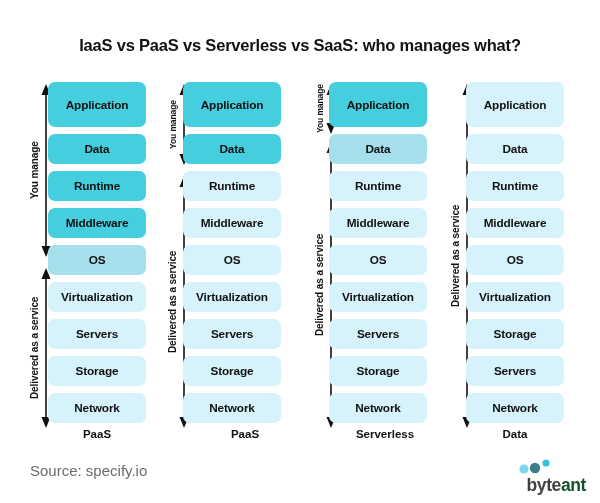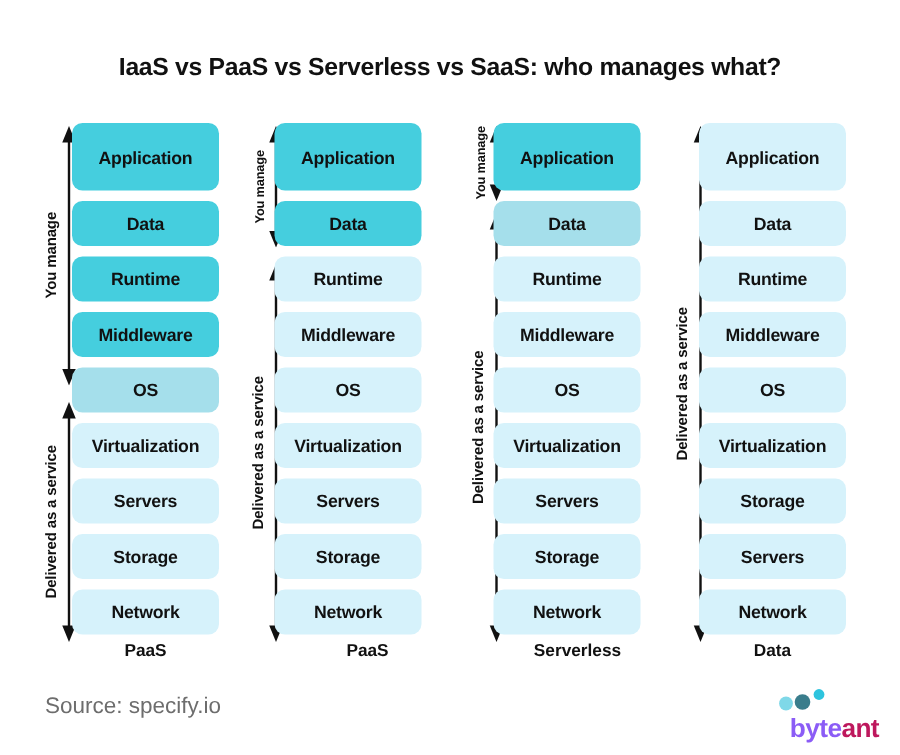--- a/index.html
+++ b/index.html
@@ -118,22 +118,22 @@
   #brand-wordmark {
     position: absolute;
     left: 0;
     top: 17px;
     width: 104px;
     text-align: right;
     font-size: 17.5px;
     font-weight: bold;
     letter-spacing: -0.4px;
   }
-  .brand-byte { color: #8b5cf6; }
-  .brand-ant  { color: #be185d; }
+  .brand-byte { color: #404040; }
+  .brand-ant  { color: #14532d; }
   .brand-dots { position: absolute; left: 37px; top: 1px; }
 </style>
 </head>
 <body>
 
 <div id="figure">
 
   <div id="chart-title">IaaS vs PaaS vs Serverless vs SaaS: who manages what?</div>
 
   <div id="arrow-layer">

